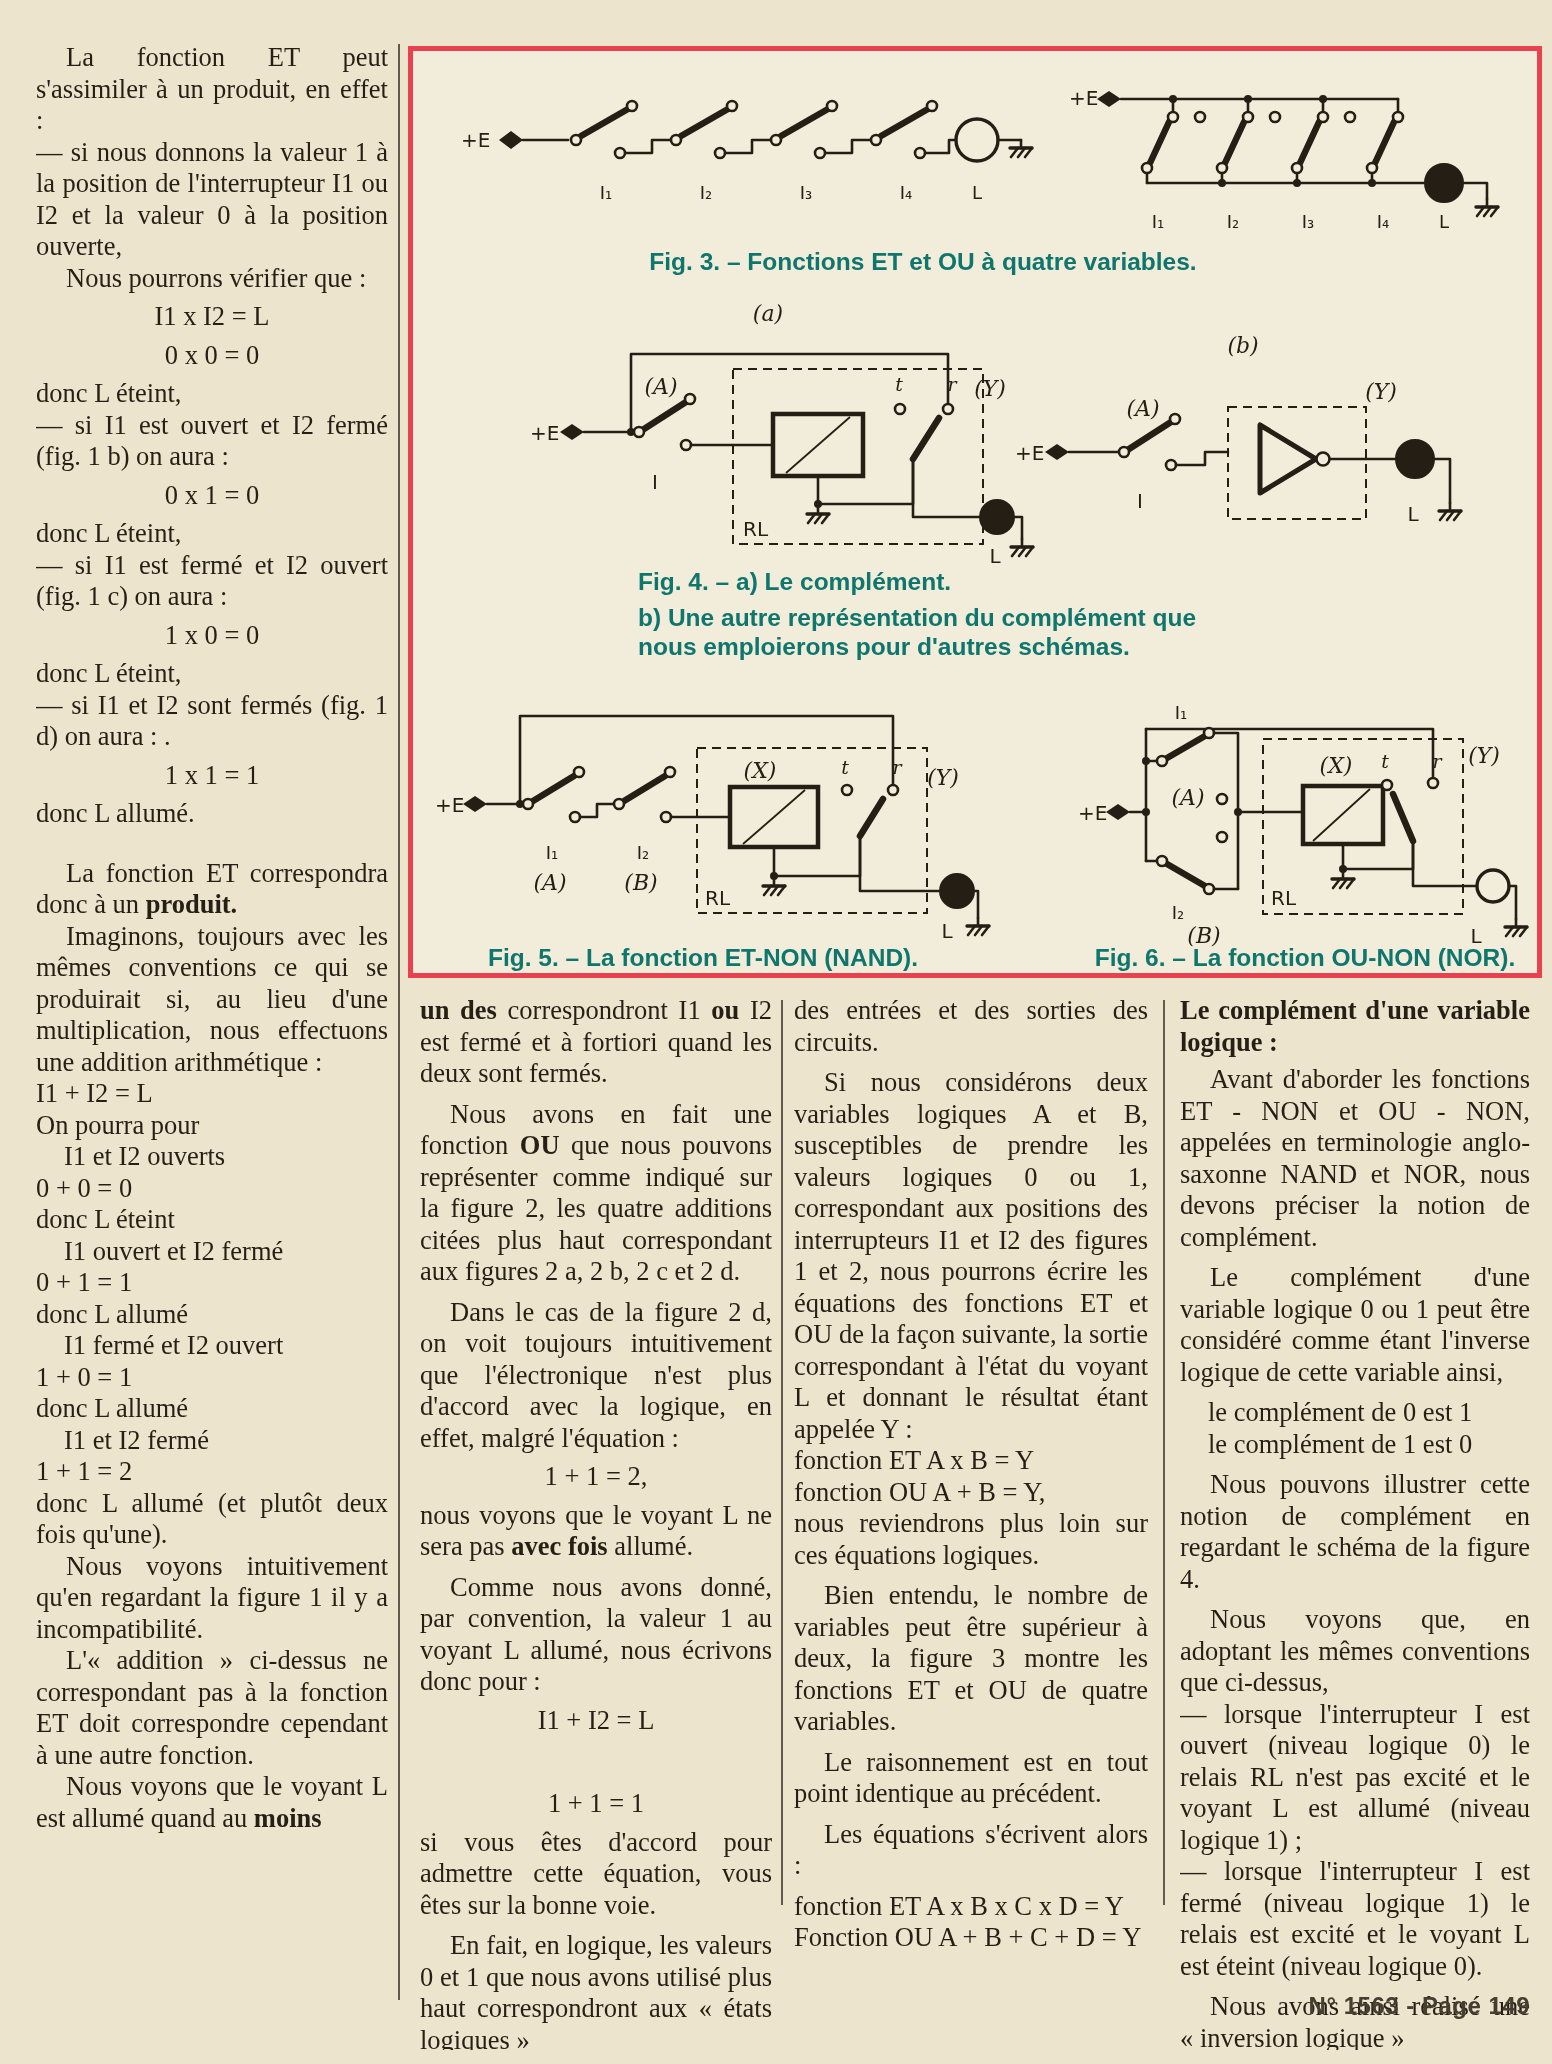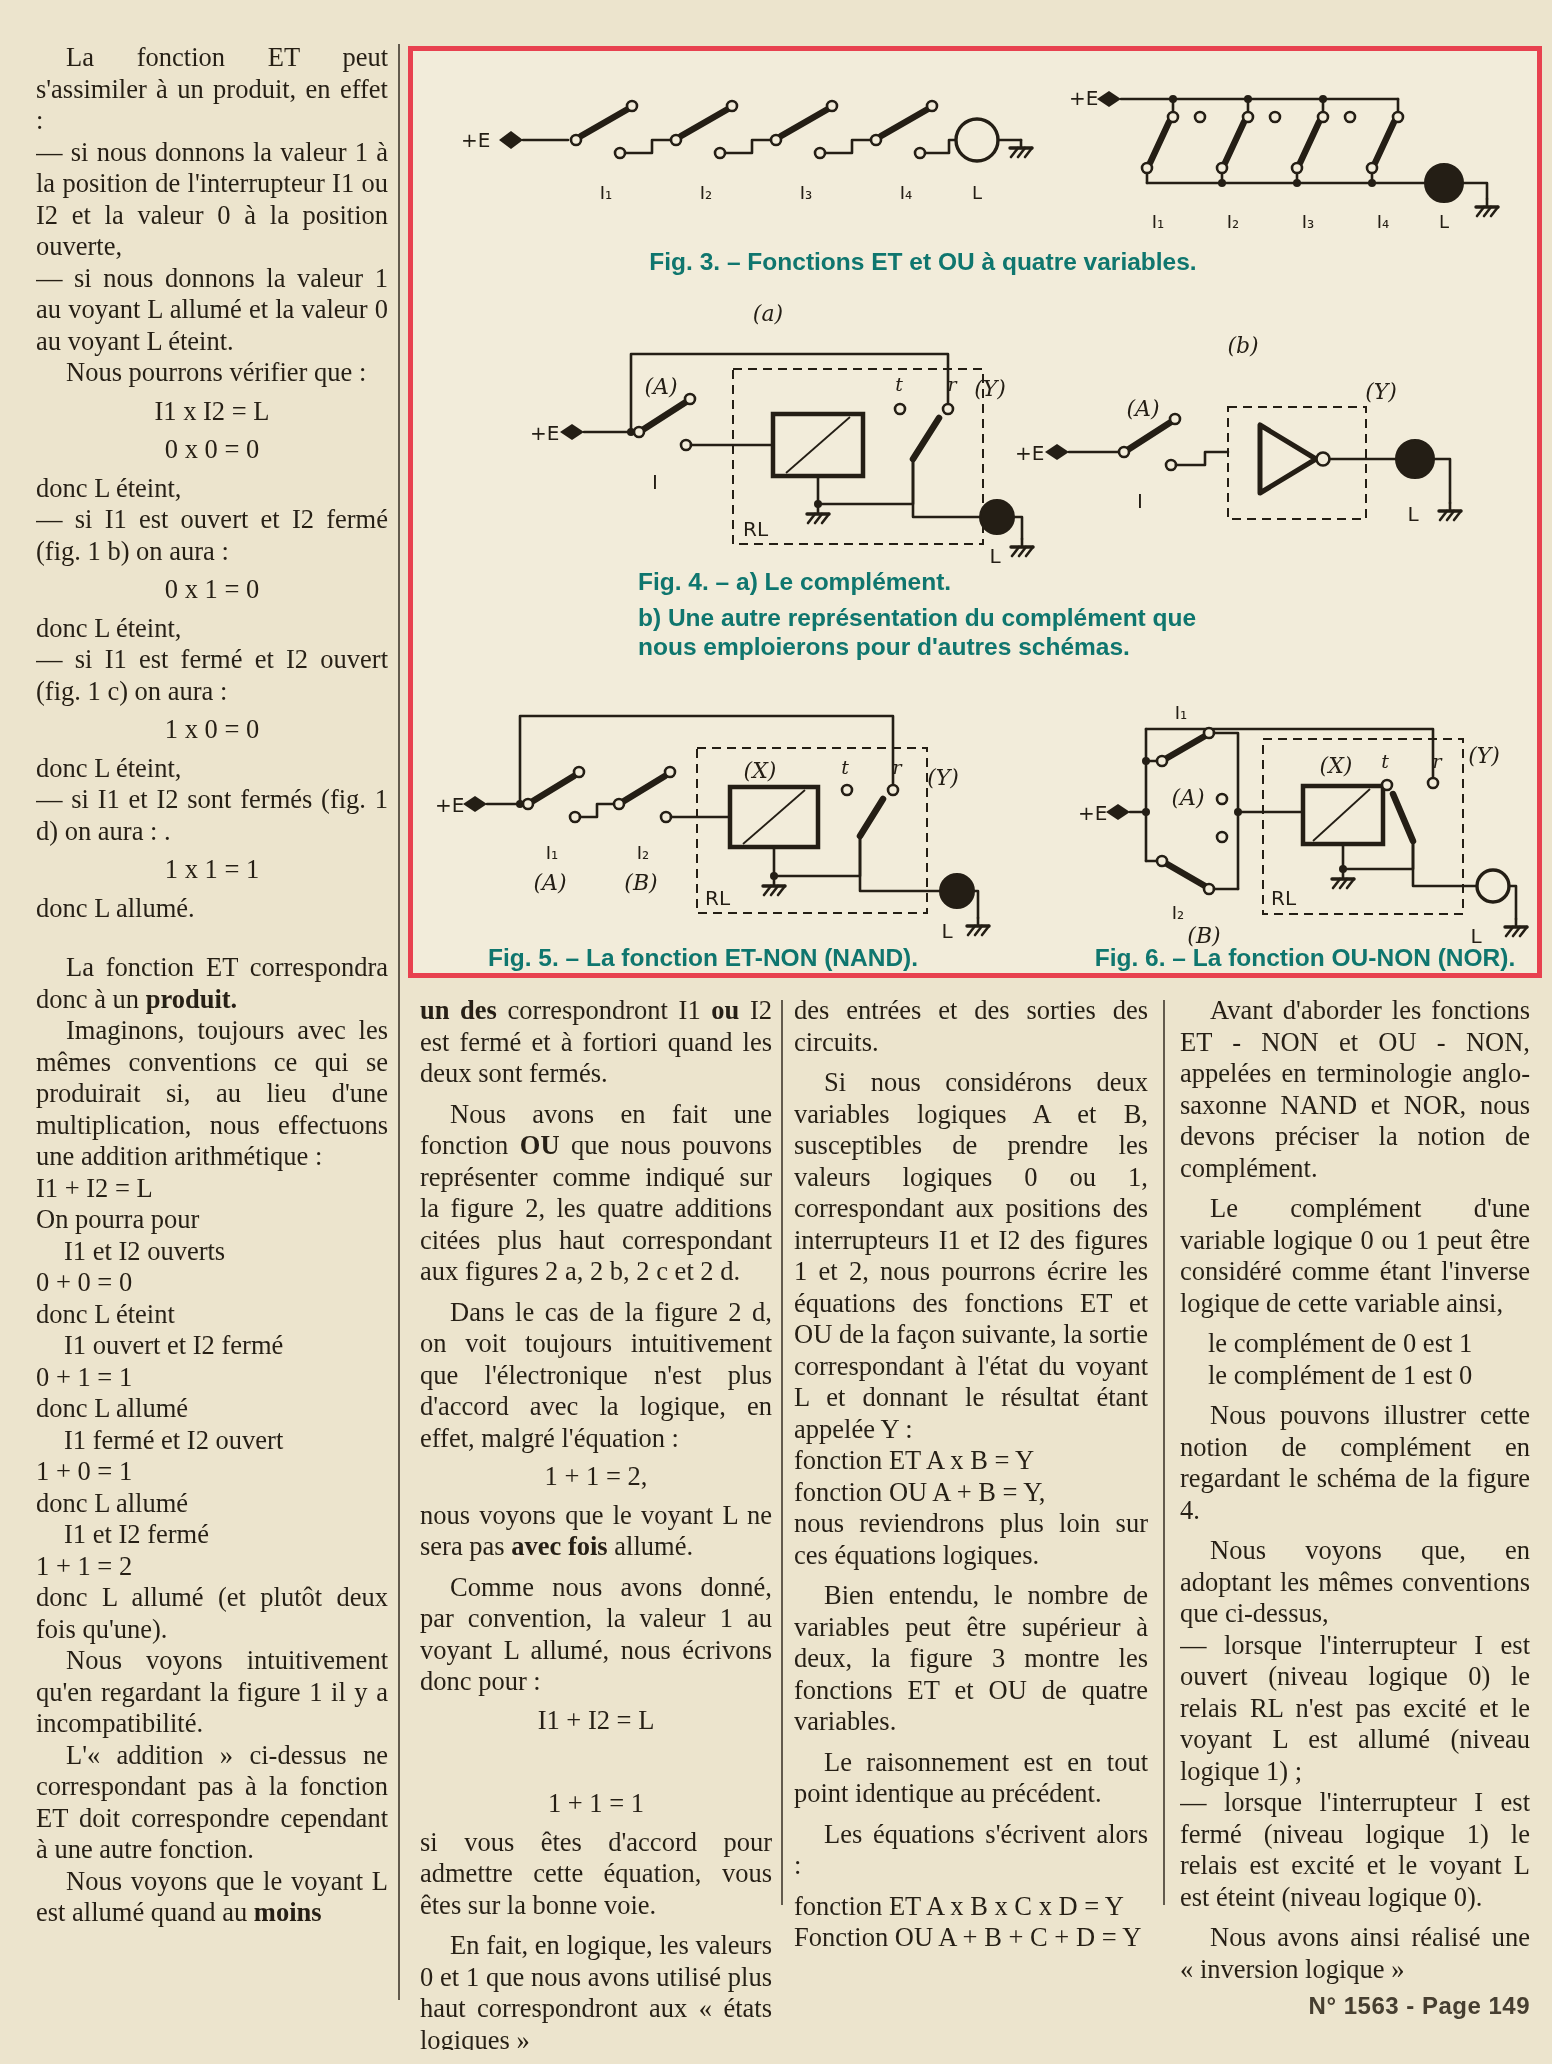--- a/index.html
+++ b/index.html
@@ -56,21 +56,20 @@
         <line x1="-10" y1="17" x2="-3" y2="8"></line>
         <line x1="-3" y1="17" x2="4" y2="8"></line>
         <line x1="4" y1="17" x2="11" y2="8"></line>
       </g>
     </defs>
   </svg>
 
   <section class="col" style="left:36px;top:42px;width:352px;height:2000px">
     <p class="p">La fonction ET peut s'assimiler à un produit, en effet :</p>
     <p class="pn">— si nous donnons la valeur 1 à la position de l'interrupteur I1 ou I2 et la valeur 0 à la position ouverte,</p>
-    <p class="pn">— si nous donnons la valeur 1 au voyant L allumé et la valeur 0 au voyant L éteint.</p>
     <p class="p">Nous pourrons vérifier que :</p>
     <p class="eq">I1 x I2 = L</p>
     <p class="eq">0 x 0 = 0</p>
     <p class="pn">donc L éteint,</p>
     <p class="pn">— si I1 est ouvert et I2 fermé (fig. 1 b) on aura :</p>
     <p class="eq">0 x 1 = 0</p>
     <p class="pn">donc L éteint,</p>
     <p class="pn">— si I1 est fermé et I2 ouvert (fig. 1 c) on aura :</p>
     <p class="eq">1 x 0 = 0</p>
     <p class="pn">donc L éteint,</p>
@@ -353,20 +352,21 @@
     <p class="p g10">Bien entendu, le nombre de variables peut être supérieur à deux, la figure 3 montre les fonctions ET et OU de quatre variables.</p>
     <p class="p g10">Le raisonnement est en tout point identique au précédent.</p>
     <p class="p g10">Les équations s'écrivent alors :</p>
     <p class="pn g10">fonction ET A x B x C x D = Y</p>
     <p class="pn">Fonction OU A + B + C + D = Y</p>
   </section>
 
   <div class="rule" style="left:1163px;top:1000px;height:905px"></div>
 
   <section class="col" style="left:1180px;top:995px;width:350px;height:1055px">
+    <p class="head pn">Le complément d'une variable logique :</p>
     <p class="p">Avant d'aborder les fonctions ET - NON et OU - NON, appelées en terminologie anglo-saxonne NAND et NOR, nous devons préciser la notion de complément.</p>
     <p class="p g10">Le complément d'une variable logique 0 ou 1 peut être considéré comme étant l'inverse logique de cette variable ainsi,</p>
     <p class="ind g10">le complément de 0 est 1</p>
     <p class="ind">le complément de 1 est 0</p>
     <p class="p g10">Nous pouvons illustrer cette notion de complément en regardant le schéma de la figure 4.</p>
     <p class="p g10">Nous voyons que, en adoptant les mêmes conventions que ci-dessus,</p>
     <p class="pn">— lorsque l'interrupteur I est ouvert (niveau logique 0) le relais RL n'est pas excité et le voyant L est allumé (niveau logique 1) ;</p>
     <p class="pn">— lorsque l'interrupteur I est fermé (niveau logique 1) le relais est excité et le voyant L est éteint (niveau logique 0).</p>
     <p class="p g10">Nous avons ainsi réalisé une « inversion logique »</p>
   </section>

